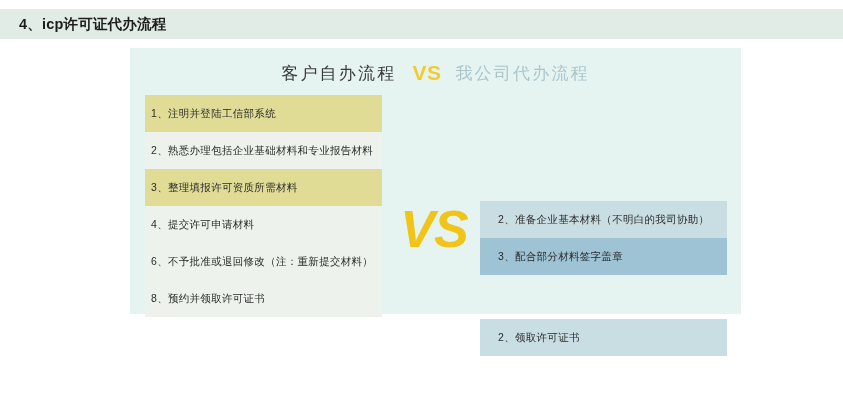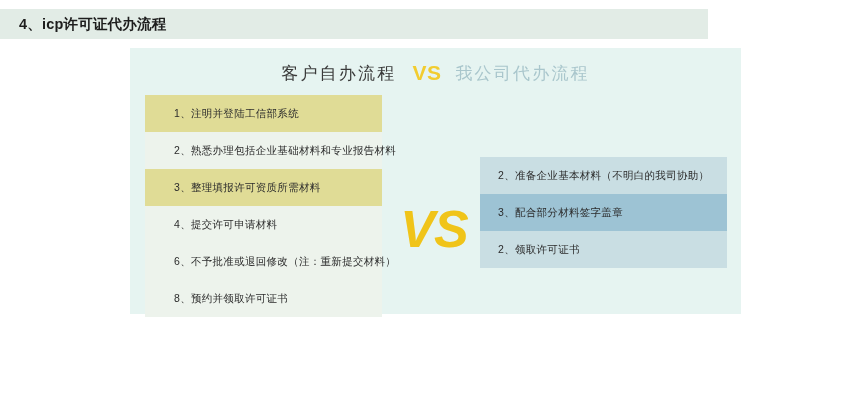--- a/index.html
+++ b/index.html
@@ -14,21 +14,21 @@
     overflow: hidden;
     font-family: "Liberation Sans", "DejaVu Sans", sans-serif;
     position: relative;
   }
 
   
   .section-header {
     position: absolute;
     left: 0;
     top: 9px;
-    width: 708px;
+    width: 843px;
     height: 30px;
     background: #e2ece6;
     display: flex;
     align-items: center;
   }
   .section-header-title {
     padding-left: 19px;
     font-size: 14.5px;
     font-weight: bold;
     color: #1d1d1d;
@@ -92,30 +92,30 @@
     left: 350px;
     top: 109px;
     width: 247px;
   }
 
   .flow-row {
     height: 37px;
     display: flex;
     align-items: center;
     box-sizing: border-box;
-    padding-left: 29px;
+    padding-left: 6px;
     font-size: 10.5px;
     color: #2b2b2b;
     letter-spacing: 0.3px;
     white-space: nowrap;
   }
   .flow-left .flow-row.odd  { background: #e0dc96; }
   .flow-left .flow-row.even { background: #edf3ec; }
   .flow-right .flow-row.odd  { background: #9dc3d4; }
-  .flow-right .flow-row.even { background: #c9dee3; }
+  .flow-right .flow-row.even { background: #c9dee3; margin-top: 44px; }
   .flow-right .flow-row { padding-left: 18px; }
 
   
   .center-vs {
     position: absolute;
     left: 258px;
     top: 155px;
     width: 92px;
     text-align: center;
     font-family: "Liberation Sans", "DejaVu Sans", sans-serif;

